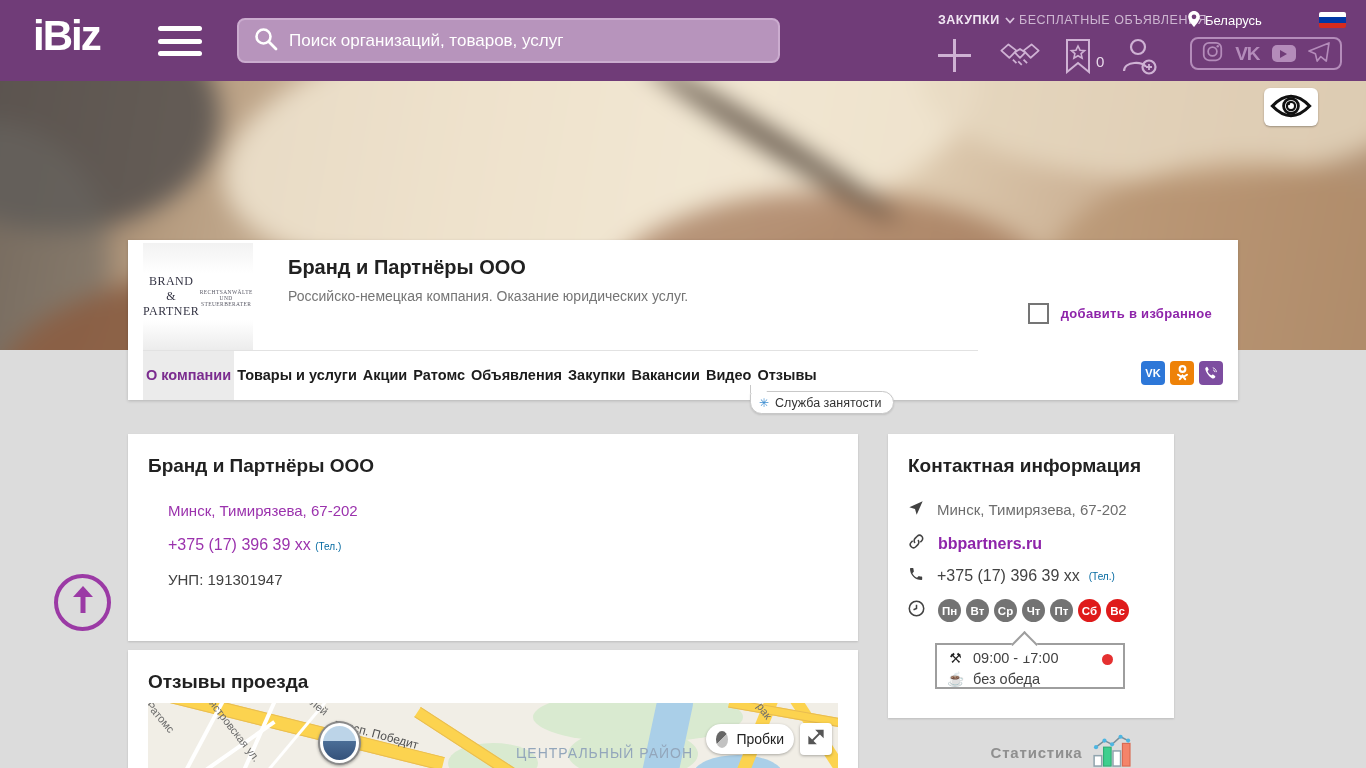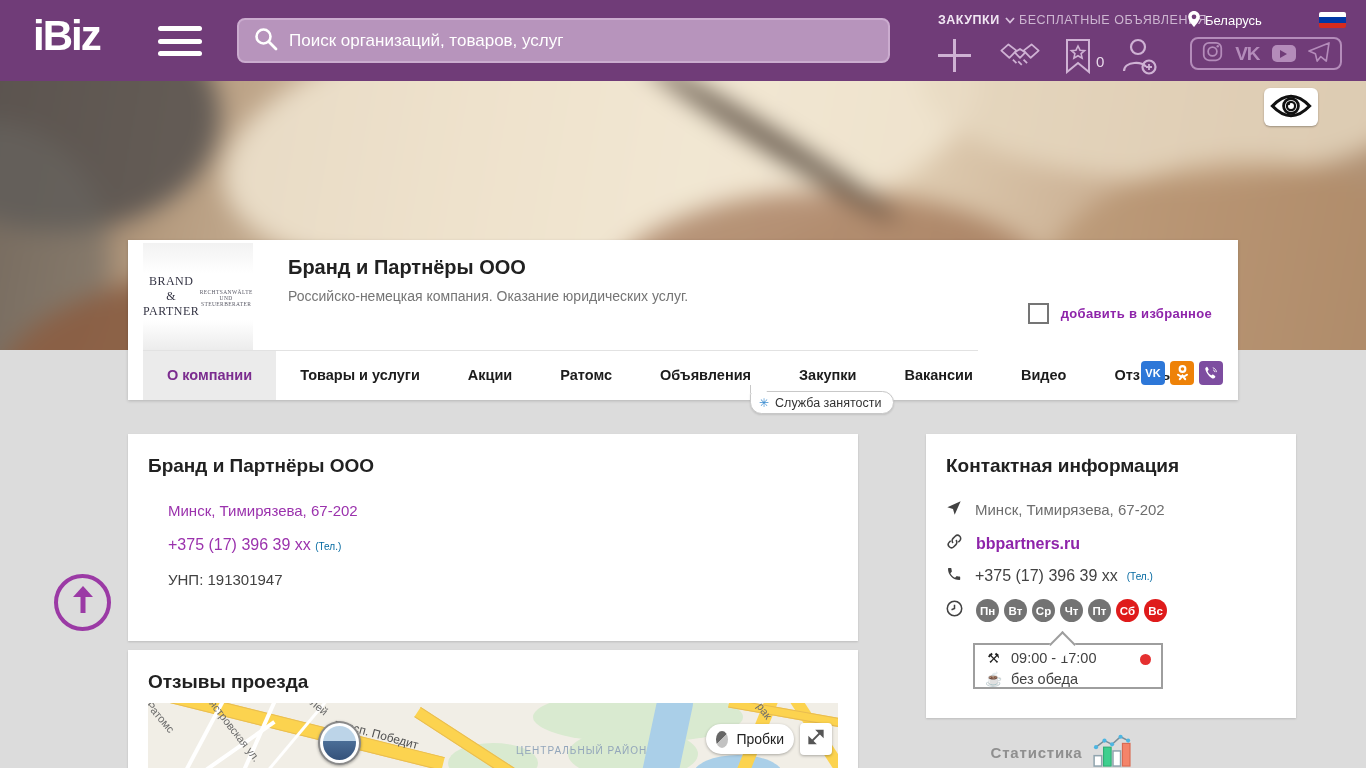--- a/index.html
+++ b/index.html
@@ -7,21 +7,21 @@
   .page {
     position:relative; width:1366px; height:768px; overflow:hidden;
     background:#dcdcdc; font-family:"Liberation Sans", sans-serif;
     margin:0 auto;
   }
   
   .header { position:absolute; left:0; top:0; width:1366px; height:81px; background:#703c78; z-index:10; }
   .logo { position:absolute; left:33px; top:12px; font-size:42px; font-weight:bold; color:#fff; letter-spacing:-2px; }
   .hamburger { position:absolute; left:158px; top:26px; width:44px; height:30px; display:flex; flex-direction:column; justify-content:space-between; cursor:pointer; }
   .hamburger span { display:block; height:5px; background:#fff; border-radius:3px; }
-  .search-wrap { position:absolute; left:237px; top:18px; width:653px; height:45px; background:#b794bc; border:2px solid #cbaccf; border-radius:8px; display:flex; align-items:center; padding:0 10px 0 14px; }
+  .search-wrap { position:absolute; left:237px; top:18px; width:543px; height:45px; background:#b794bc; border:2px solid #cbaccf; border-radius:8px; display:flex; align-items:center; padding:0 10px 0 14px; }
   .search-wrap svg { flex:0 0 auto; }
   .search-input { flex:1; margin-left:10px; background:transparent; border:none; outline:none; color:#fff; font-size:17px; font-family:"Liberation Sans", sans-serif; }
   .search-input::placeholder { color:#fff; opacity:1; }
   .hdr-toplink { position:absolute; top:13px; font-size:12.5px; letter-spacing:.5px; color:#f1e6f3; font-weight:bold; cursor:pointer; display:flex; align-items:center; gap:5px; }
   .zakupki { left:938px; }
   .free-ads { left:1019px; color:#cdb6d1; font-weight:normal; }
   .geo { position:absolute; left:1188px; top:11px; display:flex; align-items:center; gap:5px; color:#fff; font-size:13px; cursor:pointer; }
   .flag { position:absolute; left:1319px; top:12px; width:27px; height:16px; border-radius:2px; overflow:hidden; cursor:pointer; }
   .flag div { height:33.33%; }
   .hdr-icon { position:absolute; cursor:pointer; }
@@ -49,21 +49,21 @@
   .clogo { position:absolute; left:15px; top:3px; width:110px; height:107px; background:linear-gradient(#f2f2f2,#fff 28%,#fff 72%,#ececec); display:flex; flex-direction:row; align-items:center; justify-content:center; text-align:center; }
   .clogo .l1 { font-family:"Liberation Serif", serif; font-size:12px; letter-spacing:.5px; color:#343444; font-variant:small-caps; }
   .clogo .l2 { font-family:"Liberation Serif", serif; font-size:5.5px; letter-spacing:.4px; color:#5a5a66; margin-top:2px; }
   .cname { position:absolute; left:160px; top:16px; font-size:20px; font-weight:bold; color:#212121; }
   .cdesc { position:absolute; left:160px; top:48px; font-size:14px; color:#757575; }
   .fav { position:absolute; right:26px; top:63px; display:flex; align-items:center; gap:12px; cursor:pointer; }
   .fav-box { width:21px; height:21px; border:2.5px solid #757575; background:#fff; }
   .fav-label { font-size:13px; font-weight:bold; letter-spacing:.3px; color:#8e24aa; }
   .cdivider { position:absolute; left:15px; top:110px; width:835px; height:1px; background:#e2e2e2; }
   .tabs { position:absolute; left:15px; top:111px; height:49px; display:flex; }
-  .tab { padding:0 24px; line-height:49px; font-size:14.5px; font-weight:bold; color:#1c1c1c; white-space:nowrap; cursor:pointer; }
+  .tab { padding:0 3px; line-height:49px; font-size:14.5px; font-weight:bold; color:#1c1c1c; white-space:nowrap; cursor:pointer; }
   .tab.active { background:#ebebeb; color:#7b2c8f; }
   .share { position:absolute; right:15px; top:121px; display:flex; gap:5px; }
   .share .sq { width:24px; height:24px; border-radius:4px; display:flex; align-items:center; justify-content:center; color:#fff; font-size:11px; font-weight:bold; cursor:pointer; }
   .sq-vk { background:#2d77d8; }
   .sq-ok { background:#ee8208; }
   .sq-vb { background:#7d4da0; }
   .vtooltip { position:absolute; left:622px; top:151px; height:23px; background:#fff; border:1px solid #c8c8c8; border-radius:4px 12px 12px 12px; display:flex; align-items:center; gap:6px; padding:0 12px 0 8px; box-shadow:0 1px 2px rgba(0,0,0,.12); z-index:7; }
   .vtooltip:before { content:''; position:absolute; left:-1px; top:-7px; width:16px; height:8px; background:#fff; border-left:1px solid #c8c8c8; border-radius:0 8px 0 0; }
   .vtooltip .star { color:#3f8fd2; font-size:12px; }
   .vtooltip .txt { font-size:12.5px; color:#333; white-space:nowrap; }
@@ -78,29 +78,29 @@
   .a-unp { top:137px; color:#424242; }
   .map-card { left:128px; top:650px; width:730px; height:200px; }
   
   .map { position:absolute; left:20px; top:53px; width:690px; height:140px; background:#f1eee6; overflow:hidden; }
   .map .green { position:absolute; background:#d9ead0; border-radius:50%; }
   .map .river { position:absolute; left:492px; top:-20px; width:36px; height:200px; background:#aacfe8; border-radius:18px; transform:rotate(12deg); }
   .map .pond { position:absolute; left:545px; top:52px; width:90px; height:40px; background:#aacfe8; border-radius:50%; }
   .map .yroad { position:absolute; background:#fcd34f; border-top:1px solid #e8bc52; border-bottom:1px solid #e8bc52; }
   .map .wroad { position:absolute; background:#fff; }
   .map .mlabel { position:absolute; font-size:11px; color:#6b6b6b; white-space:nowrap; }
-  .district { position:absolute; left:368px; top:42px; font-size:10px; letter-spacing:1px; color:#93a6bb; }
+  .district { position:absolute; left:368px; top:42px; font-size:14px; letter-spacing:1px; color:#93a6bb; }
   .marker { position:absolute; left:170px; top:18px; width:43px; height:44px; border-radius:50%; background:#fff; border:2px solid #8a8a8a; box-shadow:0 1px 3px rgba(0,0,0,.35); overflow:hidden; cursor:pointer; }
   .marker .ph { position:absolute; inset:3px; border-radius:50%; background:linear-gradient(#bcd4e8 45%,#4a6d96 45%,#35527a); }
   .traffic-btn { position:absolute; left:558px; top:21px; width:88px; height:30px; background:#fff; border-radius:15px; box-shadow:0 1px 3px rgba(0,0,0,.3); display:flex; align-items:center; gap:8px; padding:0 10px; cursor:pointer; }
   .traffic-dot { width:17px; height:17px; border-radius:50%; background:linear-gradient(135deg,#666 45%,#c2c2c2 45%); }
   .traffic-txt { font-size:14px; color:#222; }
   .expand-btn { position:absolute; left:652px; top:20px; width:32px; height:32px; background:#fff; border-radius:4px; box-shadow:0 1px 3px rgba(0,0,0,.3); display:flex; align-items:center; justify-content:center; cursor:pointer; }
   
-  .contact-card { left:888px; top:434px; width:370px; height:284px;margin-left:38px; }
+  .contact-card { left:888px; top:434px; width:286px; height:284px; }
   .crow { position:absolute; left:20px; display:flex; align-items:center; gap:13px; }
   .c-addr { top:66px; font-size:15px; color:#6e6e6e; }
   .c-site { top:99px; }
   .c-site .site { font-size:16px; font-weight:bold; color:#8e24aa; cursor:pointer; }
   .c-phone { top:132px; font-size:16px; color:#424242; }
   .c-days { top:165px; }
   .day { width:23px; height:23px; border-radius:50%; color:#fff; font-size:11.5px; font-weight:bold; display:flex; align-items:center; justify-content:center; cursor:pointer; }
   .day.open { background:#737373; }
   .day.closed { background:#df1b1b; }
   .sched { position:absolute; left:47px; top:209px; width:190px; height:46px; background:#fff; border:2px solid #9e9e9e; padding:2px 10px; z-index:3; }

